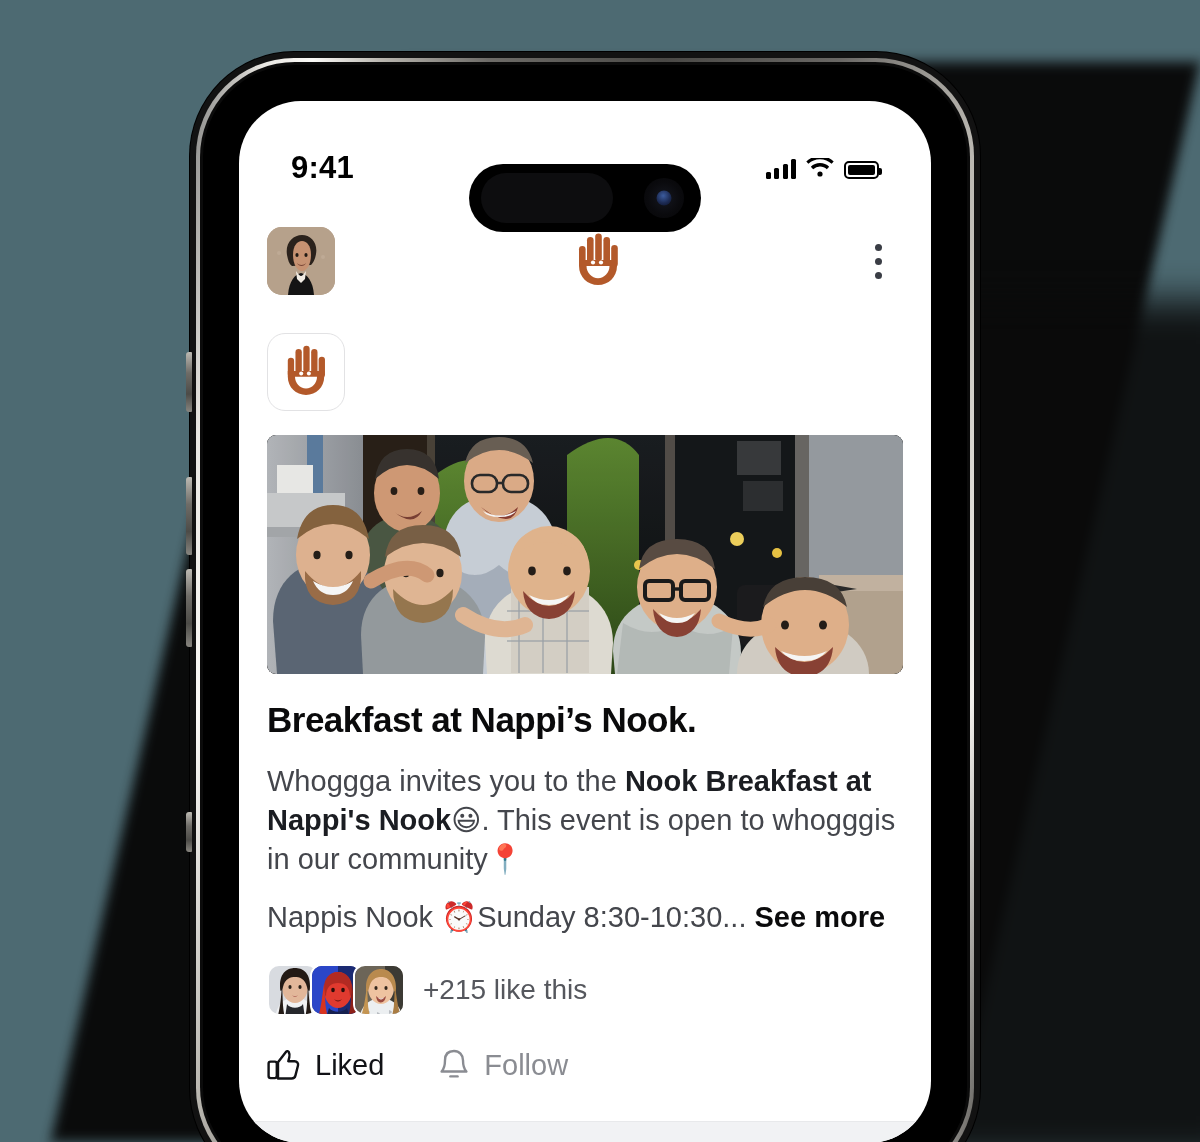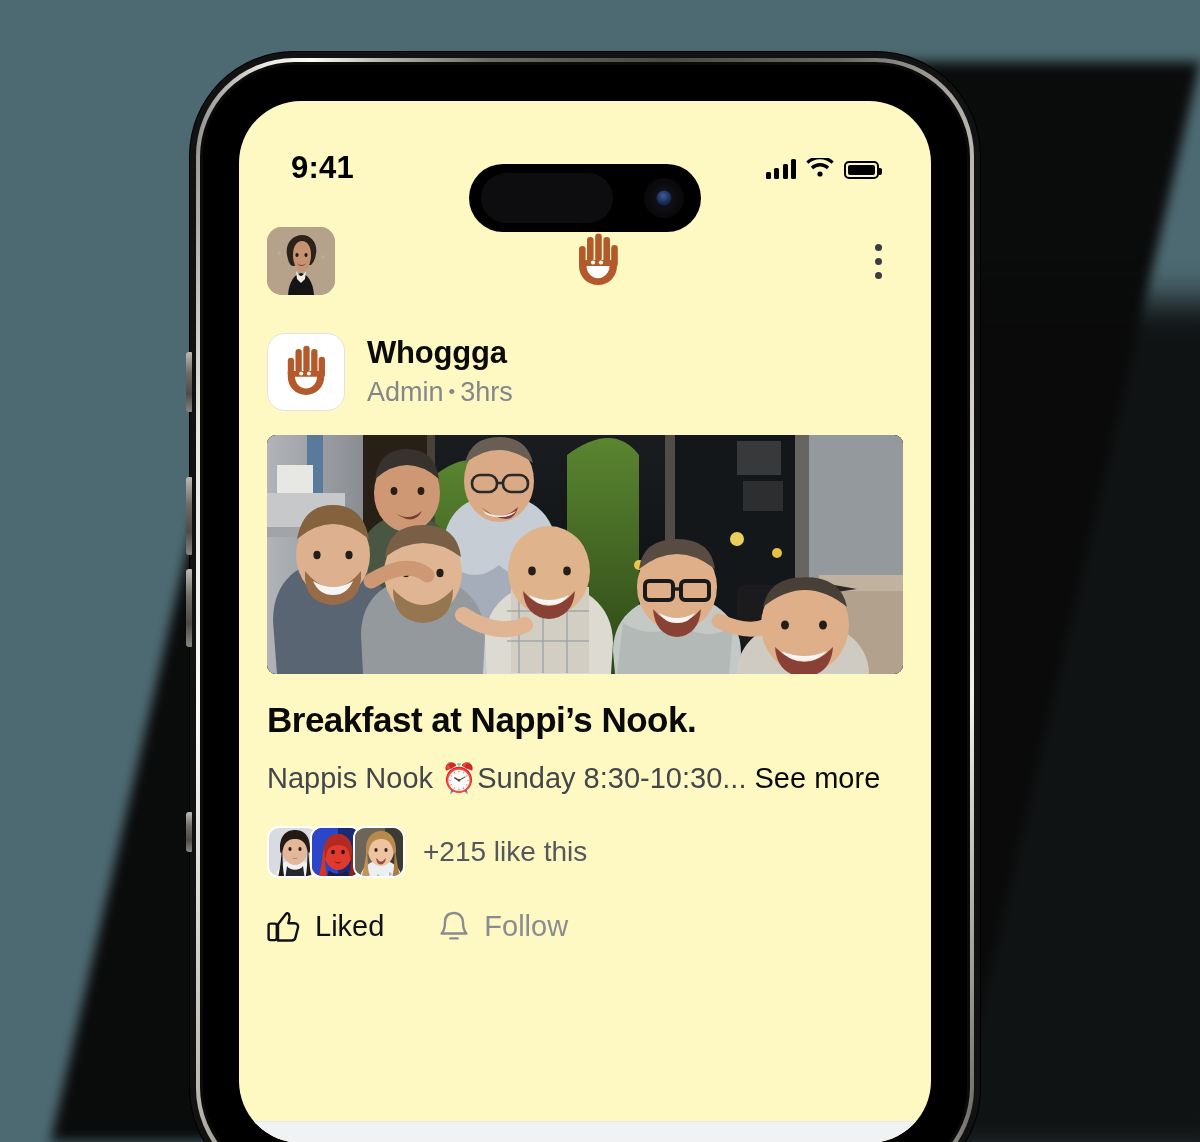--- a/index.html
+++ b/index.html
@@ -75,21 +75,21 @@
     background: #000;
   }
   
   .screen {
     position: absolute;
     left: 49px;
     top: 49px;
     width: 692px;
     height: 1042px;
     border-radius: 62px;
-    background: #fef9c3;
+    background: #ffffff;
     overflow: hidden;
   }
 
   
   .btn-side {
     position: absolute;
     left: -4px;
     width: 6px;
     border-radius: 3px 1px 1px 3px;
     background: linear-gradient(180deg,#bdbab3,#6e6c67 35%,#4c4b47 70%,#87857f);
@@ -273,21 +273,21 @@
     color: #44464c;
   }
   .post-body b { color: #1b1d22; font-weight: 700; }
   .post-line2 {
     margin: 20px 28px 0 28px;
     font-size: 29px;
     line-height: 1.3;
     color: #44464c;
     white-space: nowrap;
   }
-  .see-more { color: #0a0a0b; font-weight: 400; }
+  .see-more { color: #0a0a0b; font-weight: 700; }
   .emo { font-family: "DejaVu Sans", sans-serif; }
 
   
   .likes-row {
     display: flex;
     align-items: center;
     gap: 18px;
     margin: 28px 28px 0 28px;
   }
   .like-stack { display: flex; }
@@ -416,26 +416,20 @@
                 <rect x="21.2" y="0.5" width="6.6" height="28" rx="3.3"></rect>
                 <rect x="29.4" y="4" width="6.6" height="26" rx="3.3"></rect>
                 <rect x="37.2" y="12" width="6.6" height="22" rx="3.3"></rect>
                 <rect x="5" y="13" width="6.6" height="20" rx="3.3"></rect>
                 <path d="M5 27h38v6c0 11-8.6 19-19 19S5 44 5 33z"></path>
               </g>
               <path d="M12.5 33c0 6.7 5.2 12.2 11.5 12.2S35.5 39.7 35.5 33z" fill="#ffffff"></path>
               <circle cx="19" cy="29.5" r="2.1" fill="#ffffff"></circle>
               <circle cx="27" cy="29.5" r="2.1" fill="#ffffff"></circle>
             </svg>
-          </div>
-          <div>
-            <div class="brand-name">Whoggga</div>
-            <div class="brand-sub">
-              <span>Admin</span><span class="dot">•</span><span>3hrs</span>
-            </div>
           </div>
         </div>
 
         <div class="post-photo">
           <svg viewBox="0 0 636 239" preserveAspectRatio="none">
             <defs>
               <linearGradient id="night" x1="0" y1="0" x2="0" y2="1">
                 <stop offset="0%" stop-color="#1b1f22"></stop>
                   <stop offset="100%" stop-color="#0b0d0f"></stop>
               </linearGradient>
@@ -540,20 +534,23 @@
               <path d="M104 146q36-22 56-6" stroke="#d79f79" stroke-width="15" fill="none" stroke-linecap="round"></path>
               <path d="M196 180q34 22 62 10" stroke="#e9bd99" stroke-width="16" fill="none" stroke-linecap="round"></path>
               <path d="M452 186q30 14 50 4" stroke="#e8b78f" stroke-width="15" fill="none" stroke-linecap="round"></path>
             </g>
             <rect width="636" height="239" fill="#000" opacity=".04"></rect>
           </svg>
         </div>
 
         <div class="post-title">Breakfast at Nappi’s Nook.</div>
 
+        <div class="post-body">
+          <span>Whoggga invites you to the </span><b>Nook Breakfast at Nappi's Nook</b><span class="emo">😃</span><span>. This event is open to whogggis in our community</span><span class="emo">📍</span>
+        </div>
 
         <div class="post-line2">
           <span>Nappis Nook </span><span class="emo">⏰</span><span>Sunday 8:30-10:30...</span>
           <span class="see-more">See more</span>
         </div>
 
         <div class="likes-row">
           <div class="like-stack">
             <div class="av">
               <svg viewBox="0 0 52 52" width="52" height="52">

